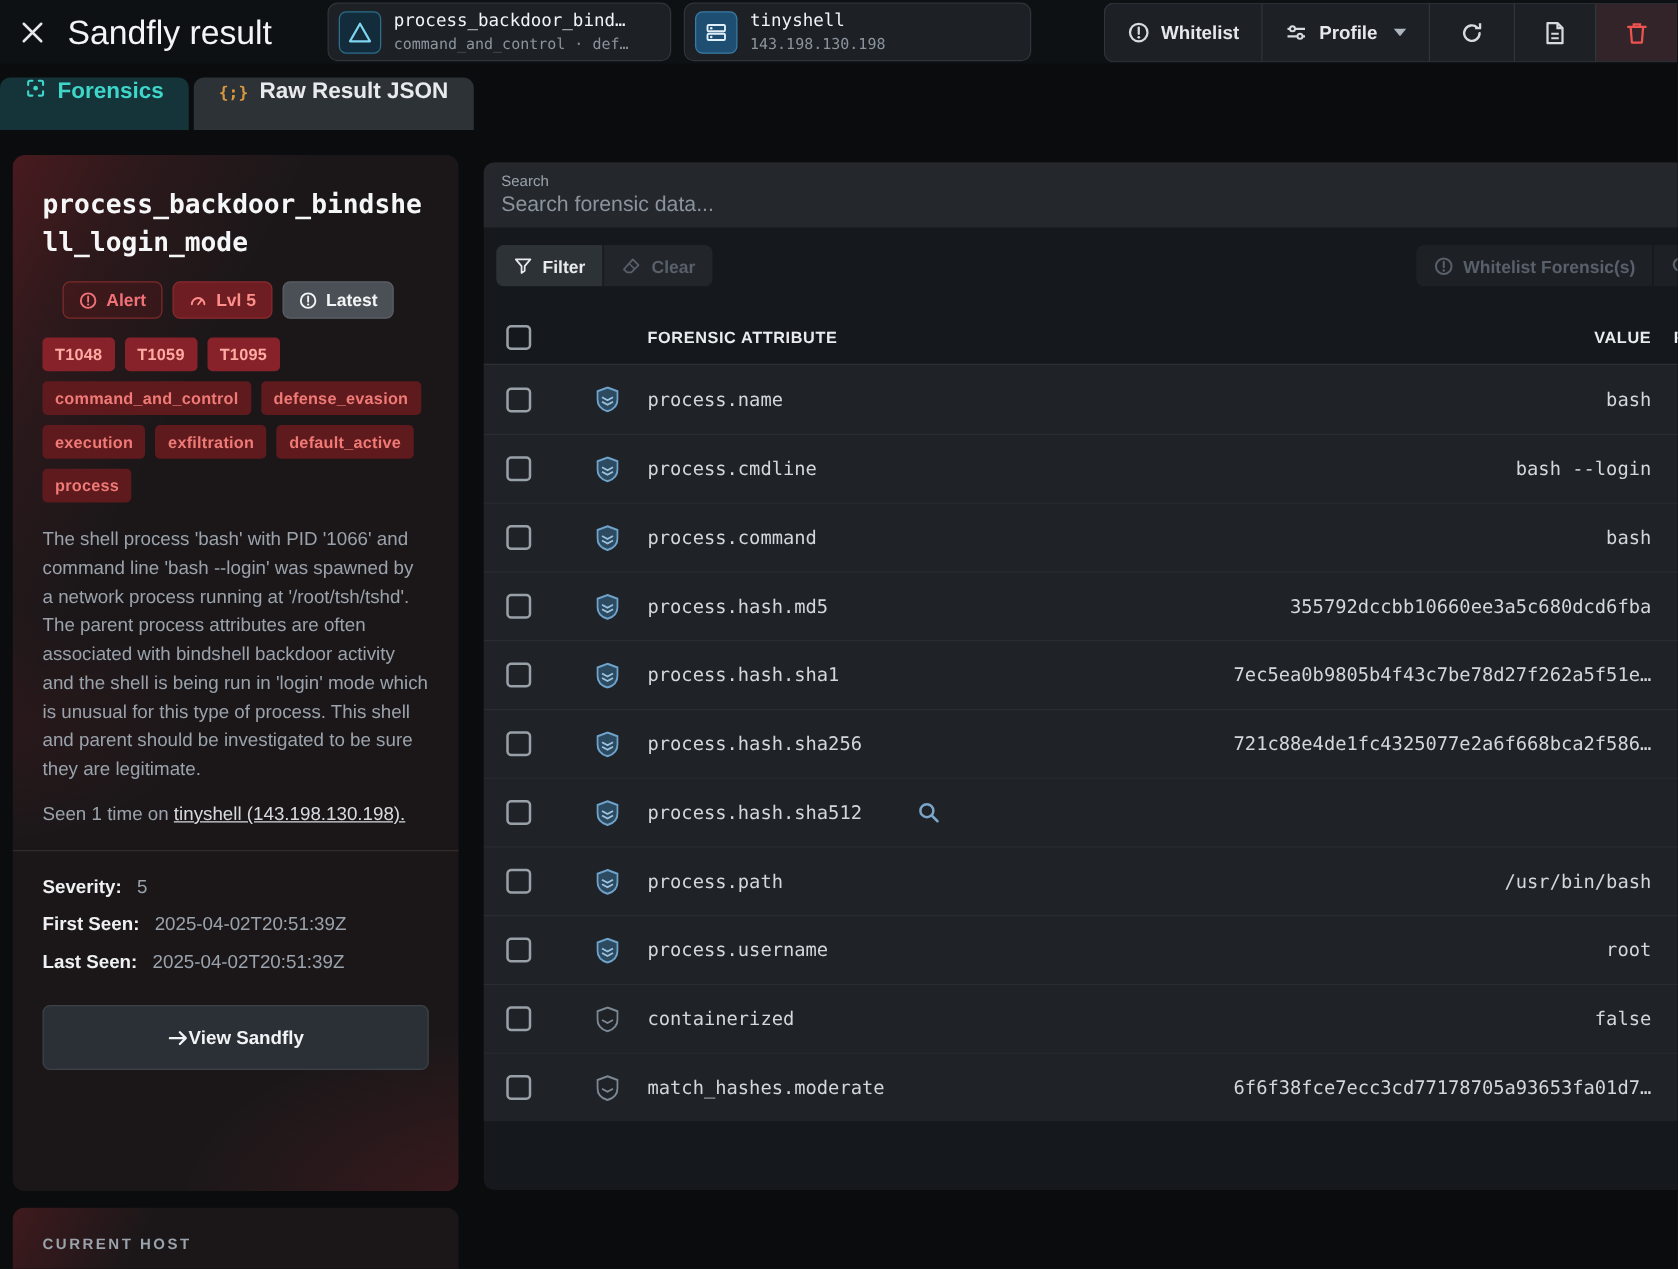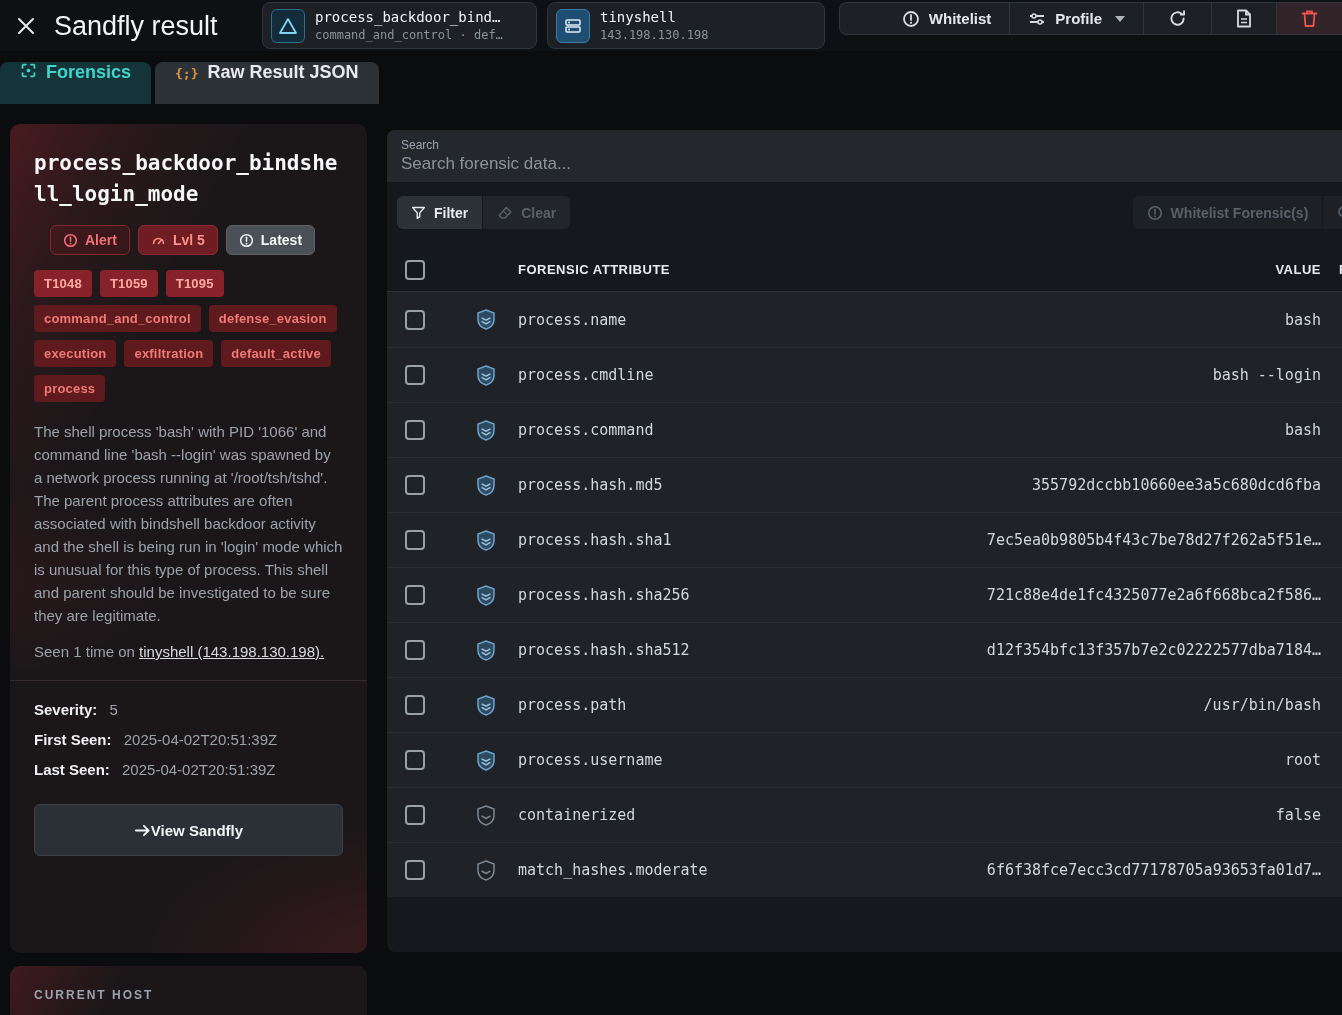--- a/index.html
+++ b/index.html
@@ -18,21 +18,21 @@
   .chip { position:absolute; top:2px; height:47px; background:#1d2126; border:1px solid #2f353b; border-radius:8px; display:flex; align-items:center; padding:0 12px 0 8px; cursor:pointer; }
   .chip1 { left:262px; width:275px; }
   .chip2 { left:547px; width:278px; }
   .chip-icon { width:34px; height:34px; border-radius:6px; display:flex; align-items:center; justify-content:center; flex:none; }
   .chip-icon.sandfly { background:#122c3b; border:1px solid #2e6e8e; }
   .chip-icon.host { background:#1e4f73; border:1px solid #3a7ca5; }
   .chip-text { margin-left:10px; overflow:hidden; }
   .chip-title { font-family:"DejaVu Sans Mono",monospace; font-size:14px; color:#f1f5f9; white-space:nowrap; }
   .chip-sub { font-family:"DejaVu Sans Mono",monospace; font-size:12px; color:#8b939c; margin-top:3px; white-space:nowrap; }
 
-  .toolbar { position:absolute; top:2px; right:0; height:33px; display:flex; background:#1d2126; border:1px solid #2f353b; border-right:none; border-radius:8px 0 0 8px; overflow:hidden;padding-left:44px; }
+  .toolbar { position:absolute; top:2px; right:0; height:48px; display:flex; background:#1d2126; border:1px solid #2f353b; border-right:none; border-radius:8px 0 0 8px; overflow:hidden; }
   .tb-btn { display:flex; align-items:center; gap:9px; padding:0 18px; font-size:15px; font-weight:600; color:#e5e7eb; cursor:pointer; border-left:1px solid #2f353b; }
   .tb-btn:first-child { border-left:none; }
   .tb-btn.icon-only { padding:0 24px; }
   .caret { width:0; height:0; border-left:5px solid transparent; border-right:5px solid transparent; border-top:6px solid #aeb6bf; margin-left:4px; }
   .tb-btn.danger { background:rgba(239,68,68,.10); }
 
   
   .tabs { position:absolute; top:62px; left:0; display:flex; gap:4px; }
   .tab { height:42px; padding:0 20px; border-radius:8px 8px 0 0; display:flex; gap:9px; font-size:18px; font-weight:700; cursor:pointer; }
   .tab.active { background:#14343a; color:#3fd6c9; }
@@ -470,21 +470,20 @@
     <span class="cb"></span>
     <span class="row-shield">
       <svg class="shield-filled-svg" width="18" height="21" viewBox="0 0 18 21">
         <path d="M9 1 L17 4 V10.5 C17 15.5 13.6 18.6 9 20 C4.4 18.6 1 15.5 1 10.5 V4 Z" fill="#2c4a60" stroke="#6fa3cc" stroke-width="1.5"></path>
         <path d="M4.6 8.8 L9 11.2 L13.4 8.8" fill="none" stroke="#9cc3e0" stroke-width="1.5"></path>
         <path d="M4.6 12.4 L9 14.8 L13.4 12.4" fill="none" stroke="#9cc3e0" stroke-width="1.5"></path>
       </svg>
 
     </span>
     <span class="attr">process.hash.sha512</span>
-    <span class="val">d12f354bfc13f357b7e2c02222577dba7184…</span>
     <span class="act">
       <svg width="18" height="18" viewBox="0 0 18 18">
             <circle cx="7.5" cy="7.5" r="5.2" fill="none" stroke="#7ba6c9" stroke-width="2"></circle>
             <line x1="11.6" y1="11.6" x2="16" y2="16" stroke="#7ba6c9" stroke-width="2" stroke-linecap="round"></line>
           </svg>
     </span>
   </div>
       <div class="trow">
     <span class="cb"></span>
     <span class="row-shield">

